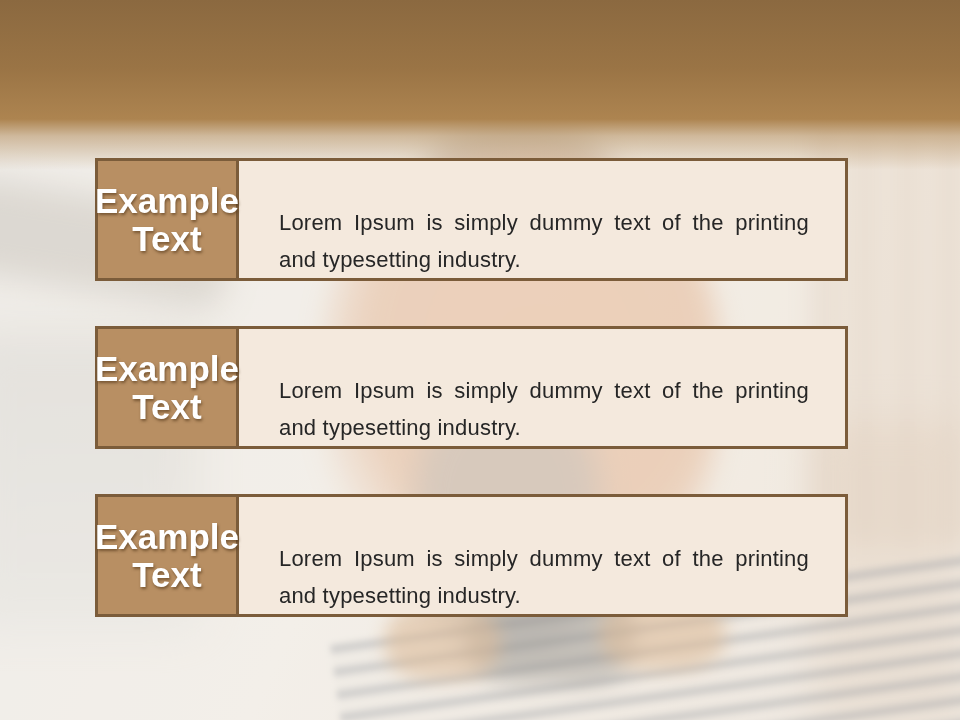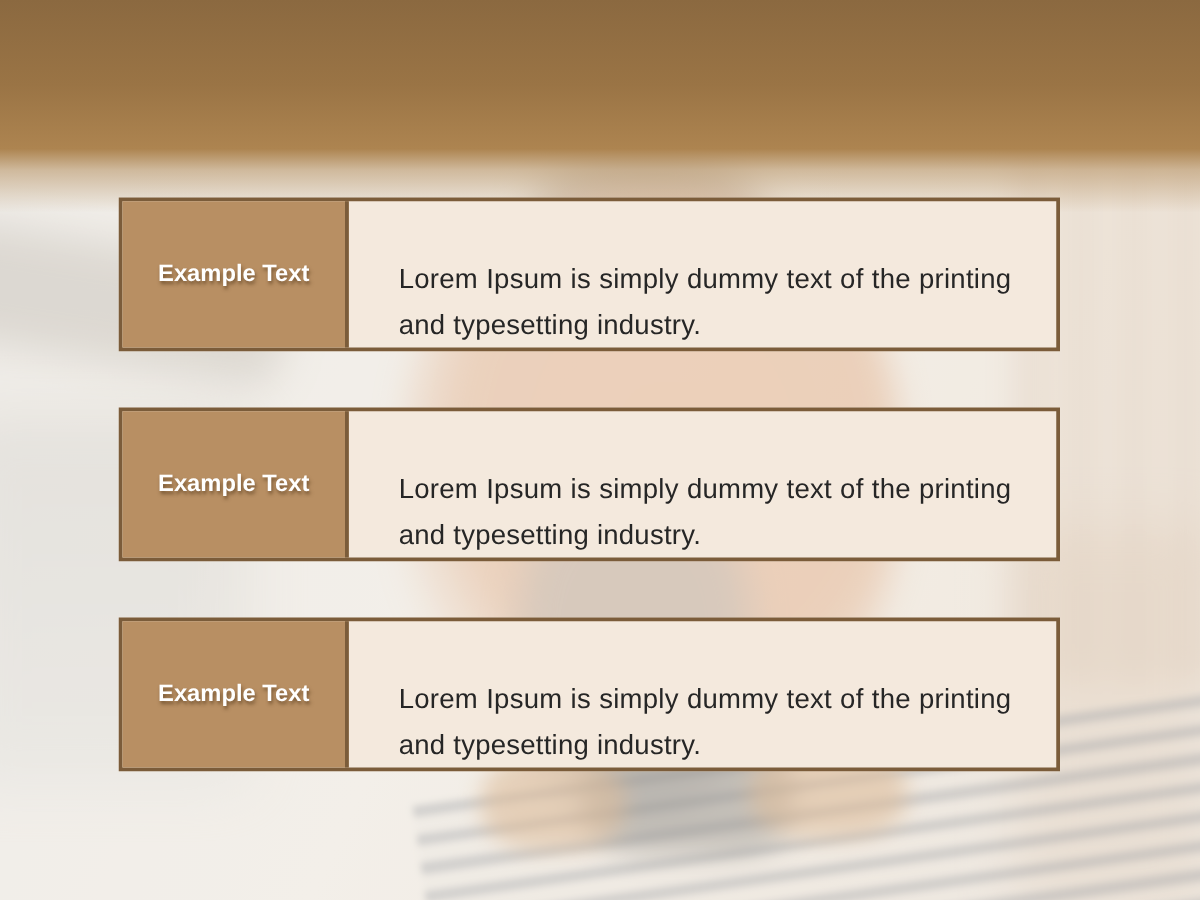--- a/index.html
+++ b/index.html
@@ -103,25 +103,25 @@
     position: absolute; left: 95px; top: 158px; width: 753px;
   }
   .block {
     display: flex;
     height: 123px;
     margin-bottom: 45px;
     border: 3px solid var(--block-border, #7b5c3a);
     background: var(--body-bg, #f4e9dd);
   }
   .block-label {
-    flex: none; width: 181px;
+    flex: none; width: 141px;
     border-right: 3px solid var(--block-border, #7b5c3a);
     background: var(--label-bg, #b88f63);
     color: #ffffff;
-    font-weight: 700; font-size: 19px; line-height: 38px;
+    font-weight: 700; font-size: 35px; line-height: 38px;
     display: flex; align-items: center; justify-content: center;
     text-align: center;
     padding: 0 14px;
     text-shadow: 1px 2px 3px rgba(75,48,20,.6);
   }
   .block-body {
     flex: 1;
     display: flex; align-items: flex-end;
     padding: 0 36px 0 40px;
     color: var(--body-text, #262626);

